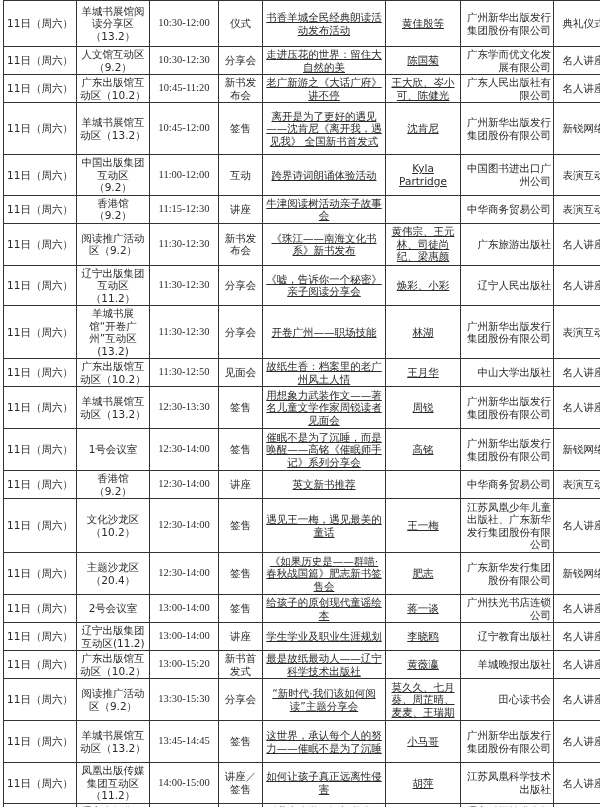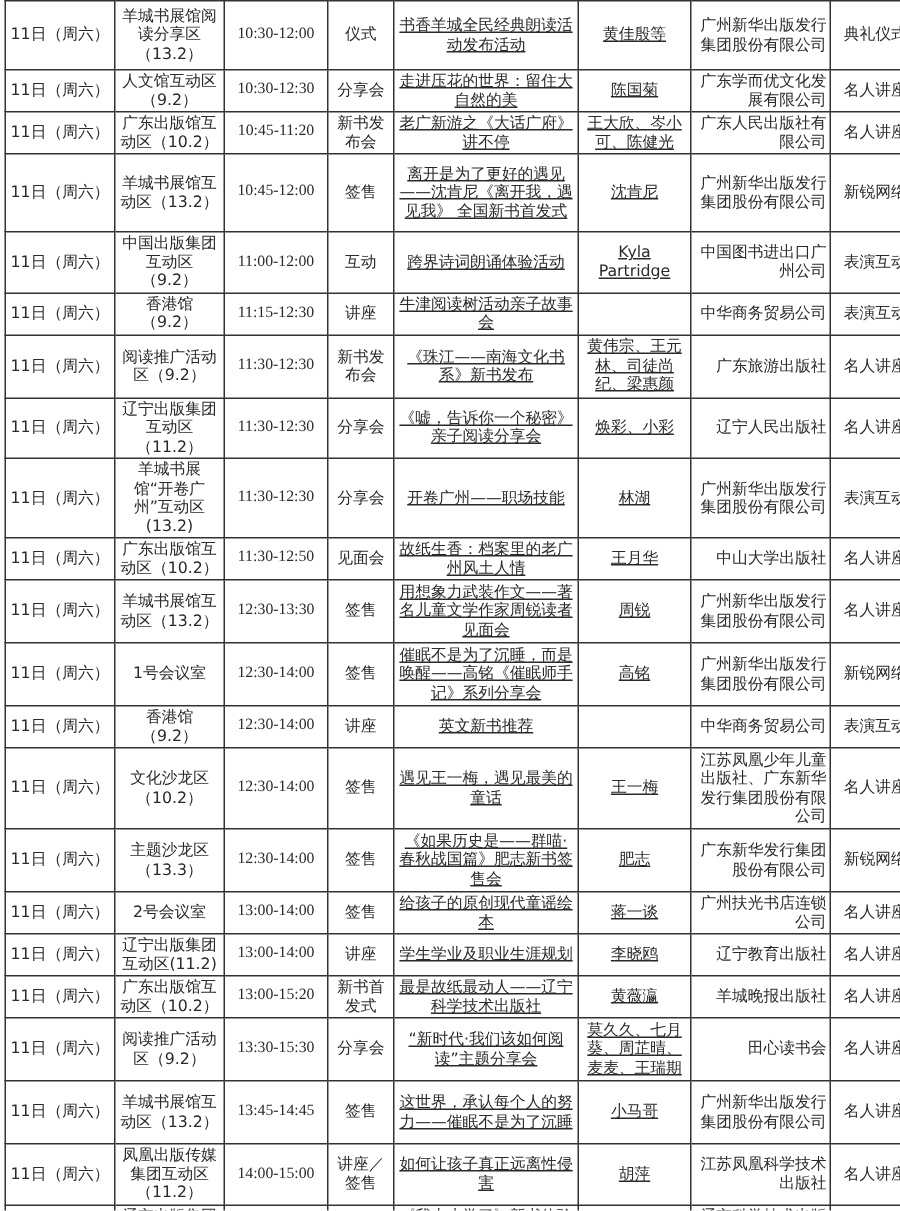--- a/index.html
+++ b/index.html
@@ -155,21 +155,21 @@
         <td class="c-venue">文化沙龙区（10.2）</td>
         <td class="c-time">12:30-14:00</td>
         <td class="c-type">签售</td>
         <td class="c-theme">遇见王一梅，遇见最美的童话</td>
         <td class="c-guest">王一梅</td>
         <td class="c-org">江苏凤凰少年儿童出版社、广东新华发行集团股份有限公司</td>
         <td class="c-cat">名人讲座</td>
       </tr>
       <tr style="height: 42px;">
         <td class="c-date">11日（周六）</td>
-        <td class="c-venue">主题沙龙区（13.3）</td>
+        <td class="c-venue">主题沙龙区（20.4）</td>
         <td class="c-time">12:30-14:00</td>
         <td class="c-type">签售</td>
         <td class="c-theme">《如果历史是——群喵·春秋战国篇》肥志新书签售会</td>
         <td class="c-guest">肥志</td>
         <td class="c-org">广东新华发行集团股份有限公司</td>
         <td class="c-cat">新锐网络</td>
       </tr>
       <tr style="height: 28px;">
         <td class="c-date">11日（周六）</td>
         <td class="c-venue">2号会议室</td>

